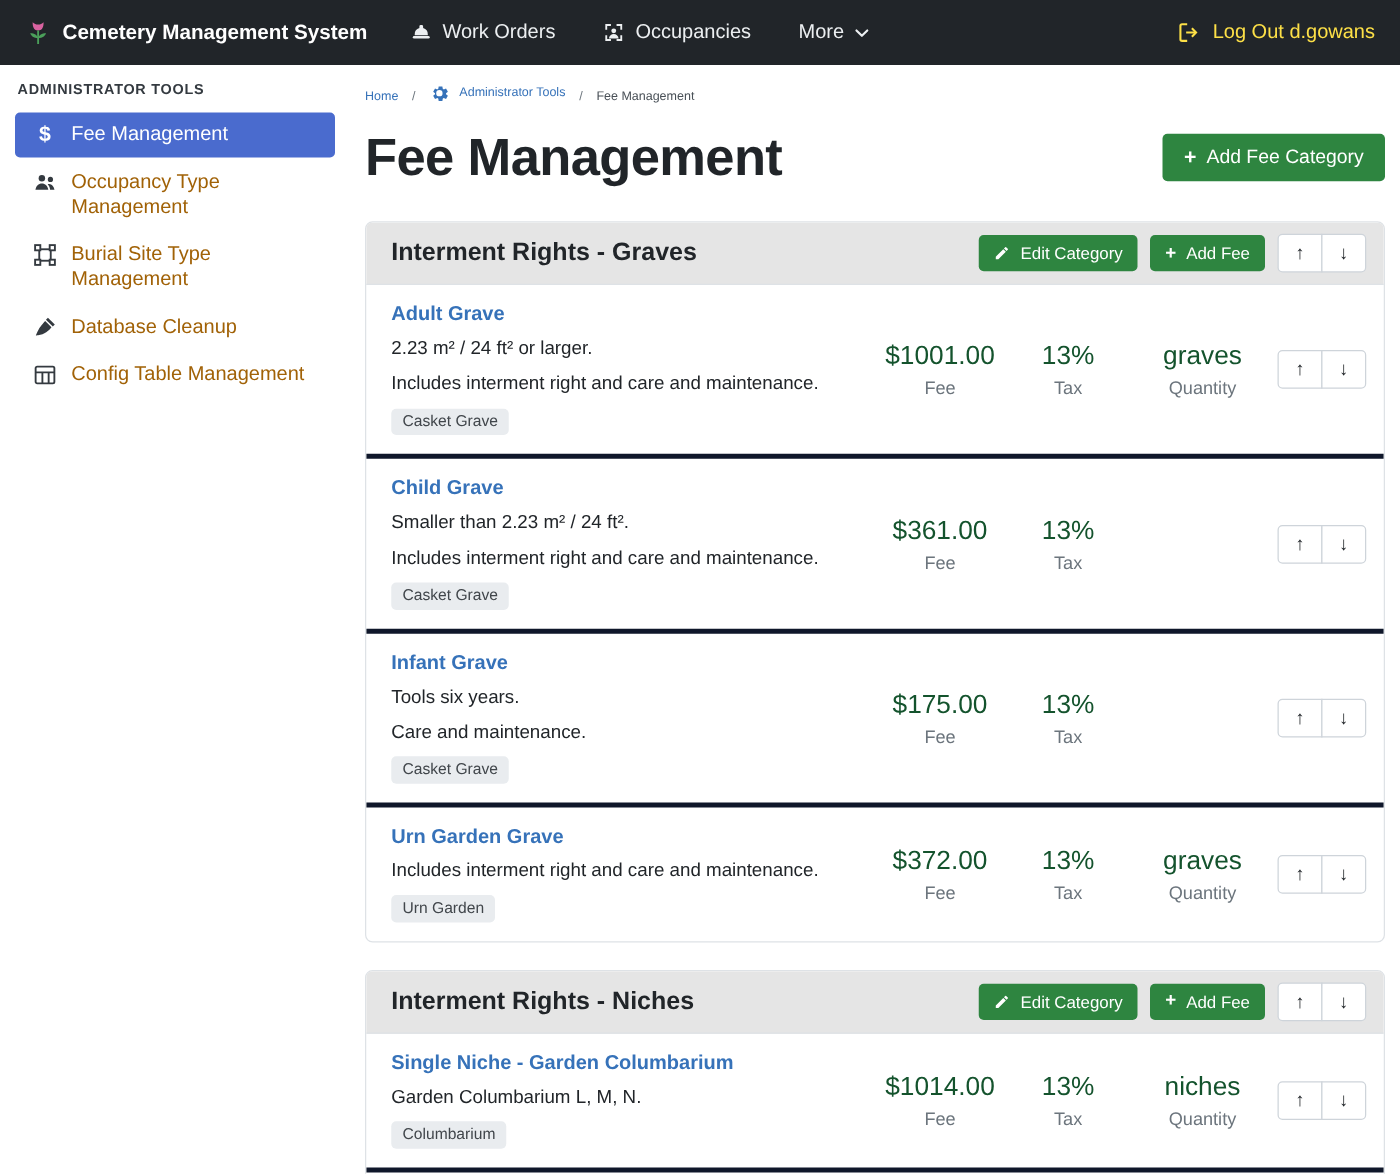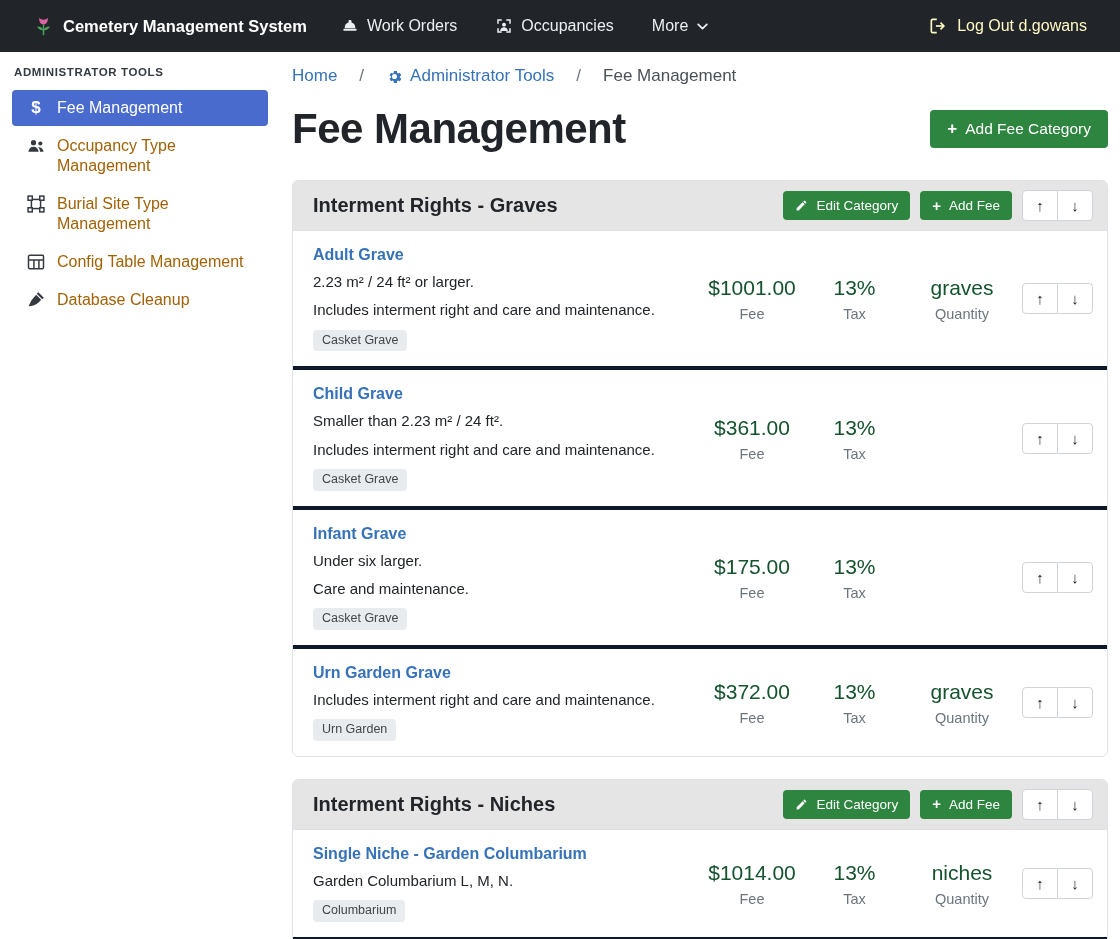--- a/index.html
+++ b/index.html
@@ -7,29 +7,29 @@
   body {
     font-family: "Liberation Sans", "DejaVu Sans", sans-serif;
     background: #fff; color: #212529; font-size: 16px;
   }
   a { text-decoration: none; }
   button { font-family: inherit; cursor: pointer; }
 
   
   .navbar {
     height: 52px; background: #212529; color: #f1f3f5;
-    display: flex; align-items: center; padding: 0 33px;
+    display: flex; align-items: center; padding: 0 20px;
   }
   .brand { display: flex; align-items: center; gap: 9px; color: #fff; font-weight: 700; font-size: 16.5px; margin-right: 34px; }
   .brand .logo { width: 21px; height: 21px; }
   .nav-items { display: flex; align-items: center; gap: 38px; }
   .nav-link { display: flex; align-items: center; gap: 8px; color: #eceff1; font-size: 16px; }
   .nav-link .nicon { width: 18px; height: 18px; color: #eceff1; }
   .nav-spacer { flex: 1; }
-  .logout-link { display: flex; align-items: center; gap: 9px; color: #fef9c3; font-size: 16px; }
+  .logout-link { display: flex; align-items: center; gap: 9px; color: #fde047; font-size: 16px; }
   .icon svg, .nicon svg { width: 100%; height: 100%; display: block; }
 
   
   .layout { display: flex; align-items: flex-start; }
   .sidebar { width: 280px; flex: 0 0 280px; padding: 10px 12px; }
   .main { flex: 1; padding: 14px 12px 0 12px; }
 
   
   .sidebar-heading {
     font-size: 11.5px; font-weight: 700; letter-spacing: .6px;
@@ -43,21 +43,21 @@
   .side-item .side-icon {
     width: 20px; height: 20px; flex: 0 0 20px; color: #343a40;
     display: flex; align-items: center; justify-content: center;
   }
   .side-item .side-label { max-width: 190px; }
   .side-item.active { background: #4a6bce; color: #fff; }
   .side-item.active .side-icon { color: #fff; }
   .dollar-glyph { font-weight: 700; font-size: 17px; line-height: 20px; }
 
   
-  .breadcrumb { display: flex; align-items: flex-end; gap: 22px; font-size: 17px; margin-bottom: 20px; }
+  .breadcrumb { display: flex; align-items: flex-end; gap: 11px; font-size: 10px; margin-bottom: 20px; }
   .crumb-link { color: #3672b9; display: flex; align-items: center; gap: 7px; }
   .crumb-sep { color: #6c757d; }
   .crumb-current { color: #495057; }
   .gear { width: 17px; height: 17px; color: #3672b9; }
 
   
   .title-row { display: flex; align-items: center; justify-content: space-between; margin-bottom: 28px; }
   h1.page-title { font-size: 42px; font-weight: 600; letter-spacing: -0.5px; line-height: 1.1; color: #212529; }
   .btn { border: none; border-radius: 4px; display: inline-flex; align-items: center; gap: 8px; }
   .btn-green { background: #2e8540; color: #fff; }
@@ -189,35 +189,35 @@
               <rect x="2.5" y="2.5" width="5" height="5" fill="#fff"></rect>
               <rect x="16.5" y="2.5" width="5" height="5" fill="#fff"></rect>
               <rect x="2.5" y="16.5" width="5" height="5" fill="#fff"></rect>
               <rect x="16.5" y="16.5" width="5" height="5" fill="#fff"></rect>
             </svg>
         </span>
         <span class="side-label">Burial Site Type Management</span>
       </a>
       <a href="#" class="side-item">
         <span class="side-icon icon">
+          <svg viewBox="0 0 24 24" fill="currentColor">
+              <path d="M14.8 2.6l6.6 6.6-1.9 1.9-6.6-6.6z"></path>
+              <path d="M12.2 5.8l6 6s-3.2 4.6-8.6 6.6c-2.6.9-6.4 1.2-6.4 1.2s1.3-3.3 2.7-5.8c1.8-3.2 6.3-8 6.3-8z"></path>
+            </svg>
+        </span>
+        <span class="side-label">Database Cleanup</span>
+      </a>
+      <a href="#" class="side-item">
+        <span class="side-icon icon">
           <svg viewBox="0 0 24 24" fill="none" stroke="currentColor" stroke-width="1.8">
               <rect x="3" y="4" width="18" height="16" rx="1.5"></rect>
               <path d="M3 9.5h18M9.5 9.5V20M15.5 9.5V20"></path>
             </svg>
         </span>
         <span class="side-label">Config Table Management</span>
-      </a>
-      <a href="#" class="side-item">
-        <span class="side-icon icon">
-          <svg viewBox="0 0 24 24" fill="currentColor">
-              <path d="M14.8 2.6l6.6 6.6-1.9 1.9-6.6-6.6z"></path>
-              <path d="M12.2 5.8l6 6s-3.2 4.6-8.6 6.6c-2.6.9-6.4 1.2-6.4 1.2s1.3-3.3 2.7-5.8c1.8-3.2 6.3-8 6.3-8z"></path>
-            </svg>
-        </span>
-        <span class="side-label">Database Cleanup</span>
       </a>
     </nav>
   </aside>
 
   <main class="main">
     <nav class="breadcrumb">
       <a href="#" class="crumb-link">Home</a>
       <span class="crumb-sep">/</span>
       <a href="#" class="crumb-link">
         <span class="gear icon">
@@ -321,21 +321,21 @@
                 </button>
       <button type="button" class="btn-arrow">
                   <span>↓</span>
                 </button>
     </div>
   </div>
 
   <div class="fee-row">
     <div class="fee-info">
       <a href="#" class="fee-name">Infant Grave</a>
-      <p class="fee-desc">Under six larger.</p>
+      <p class="fee-desc">Tools six years.</p>
       <p class="fee-desc">Care and maintenance.</p>
       <span class="badge">Casket Grave</span>
     </div>
     <div class="fee-col col-fee">
       <div class="val">$175.00</div>
       <div class="lbl">Fee</div>
     </div>
     <div class="fee-col col-tax">
       <div class="val">13%</div>
       <div class="lbl">Tax</div>

